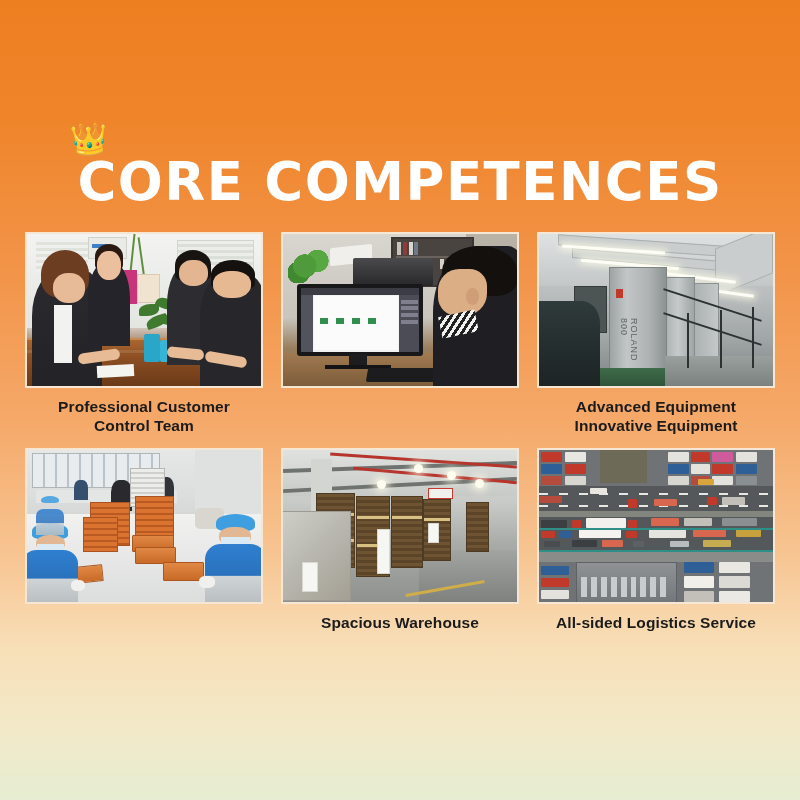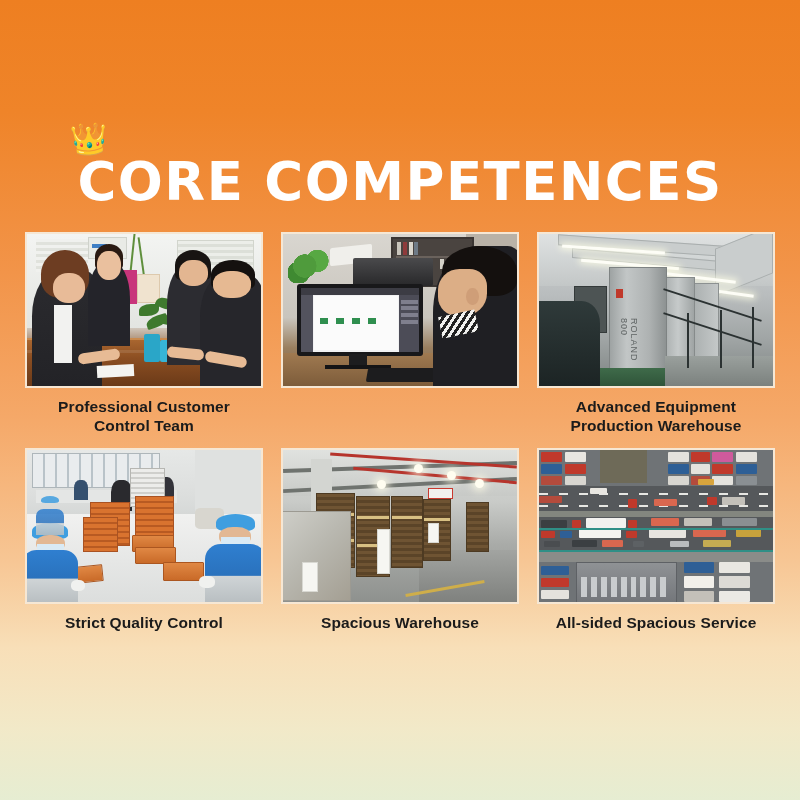--- a/index.html
+++ b/index.html
@@ -393,21 +393,21 @@
           <div class="dark"></div>
           <div class="rail"></div>
           <div class="rail2"></div>
           <div class="post" style="right:8%;top:48%;height:40%;"></div>
           <div class="post" style="right:22%;top:50%;height:38%;"></div>
           <div class="post" style="right:36%;top:52%;height:36%;"></div>
         </div>
       </div>
       <div class="caption">
         <span>Advanced Equipment</span>
-        <span class="l2">Production Warehouse</span>
+        <span class="l2">Innovative Equipment</span>
       </div>
     </div>
 
     <div class="cell">
       <div class="photo">
         <div class="scene p4">
           <div class="win"></div>
           <div class="wall"></div>
           <div class="tblBack"></div>
           <div class="bg3"></div>
@@ -435,23 +435,20 @@
               <span class="face"></span>
               <span class="mask"></span>
               <span class="body"></span>
             <span class="glove" style="left:-10%;top:70%;"></span>
           </div>
           <div class="wk" style="left:4%;top:30%;width:12%;height:26%;opacity:.85;">
             <span class="cap"></span>
               <span class="body"></span>
           </div>
         </div>
-      </div>
-      <div class="caption">
-        <span>Strict Quality Control</span>
       </div>
     </div>
 
     <div class="cell">
       <div class="photo">
         <div class="scene p5">
           <div class="roof"></div>
           <div class="beam" style="left:0;top:10%;width:100%;transform:rotate(-2deg);"></div>
           <div class="beam" style="left:0;top:22%;width:100%;transform:rotate(-3deg);"></div>
           <div class="pipe" style="left:20%;top:6%;width:80%;transform:rotate(4deg);"></div>
@@ -568,18 +565,18 @@
           <div class="ctr" style="left:1%;top:92%;width:12%;height:6%;background:#e4e2dd;"></div>
           <div class="ctr" style="left:62%;top:74%;width:13%;height:7%;background:#2e5f96;"></div>
           <div class="ctr" style="left:77%;top:74%;width:13%;height:7%;background:#e9e7e2;"></div>
           <div class="ctr" style="left:62%;top:83%;width:13%;height:8%;background:#f1efea;"></div>
           <div class="ctr" style="left:77%;top:83%;width:13%;height:8%;background:#dcdad5;"></div>
           <div class="ctr" style="left:62%;top:93%;width:13%;height:7%;background:#c3c0b9;"></div>
           <div class="ctr" style="left:77%;top:93%;width:13%;height:7%;background:#ebe9e4;"></div>
         </div>
       </div>
       <div class="caption">
-        <span>All-sided Spacious Service</span>
+        <span>All-sided Logistics Service</span>
       </div>
     </div>
 
   </div>
 </div>
 
 </body></html>

